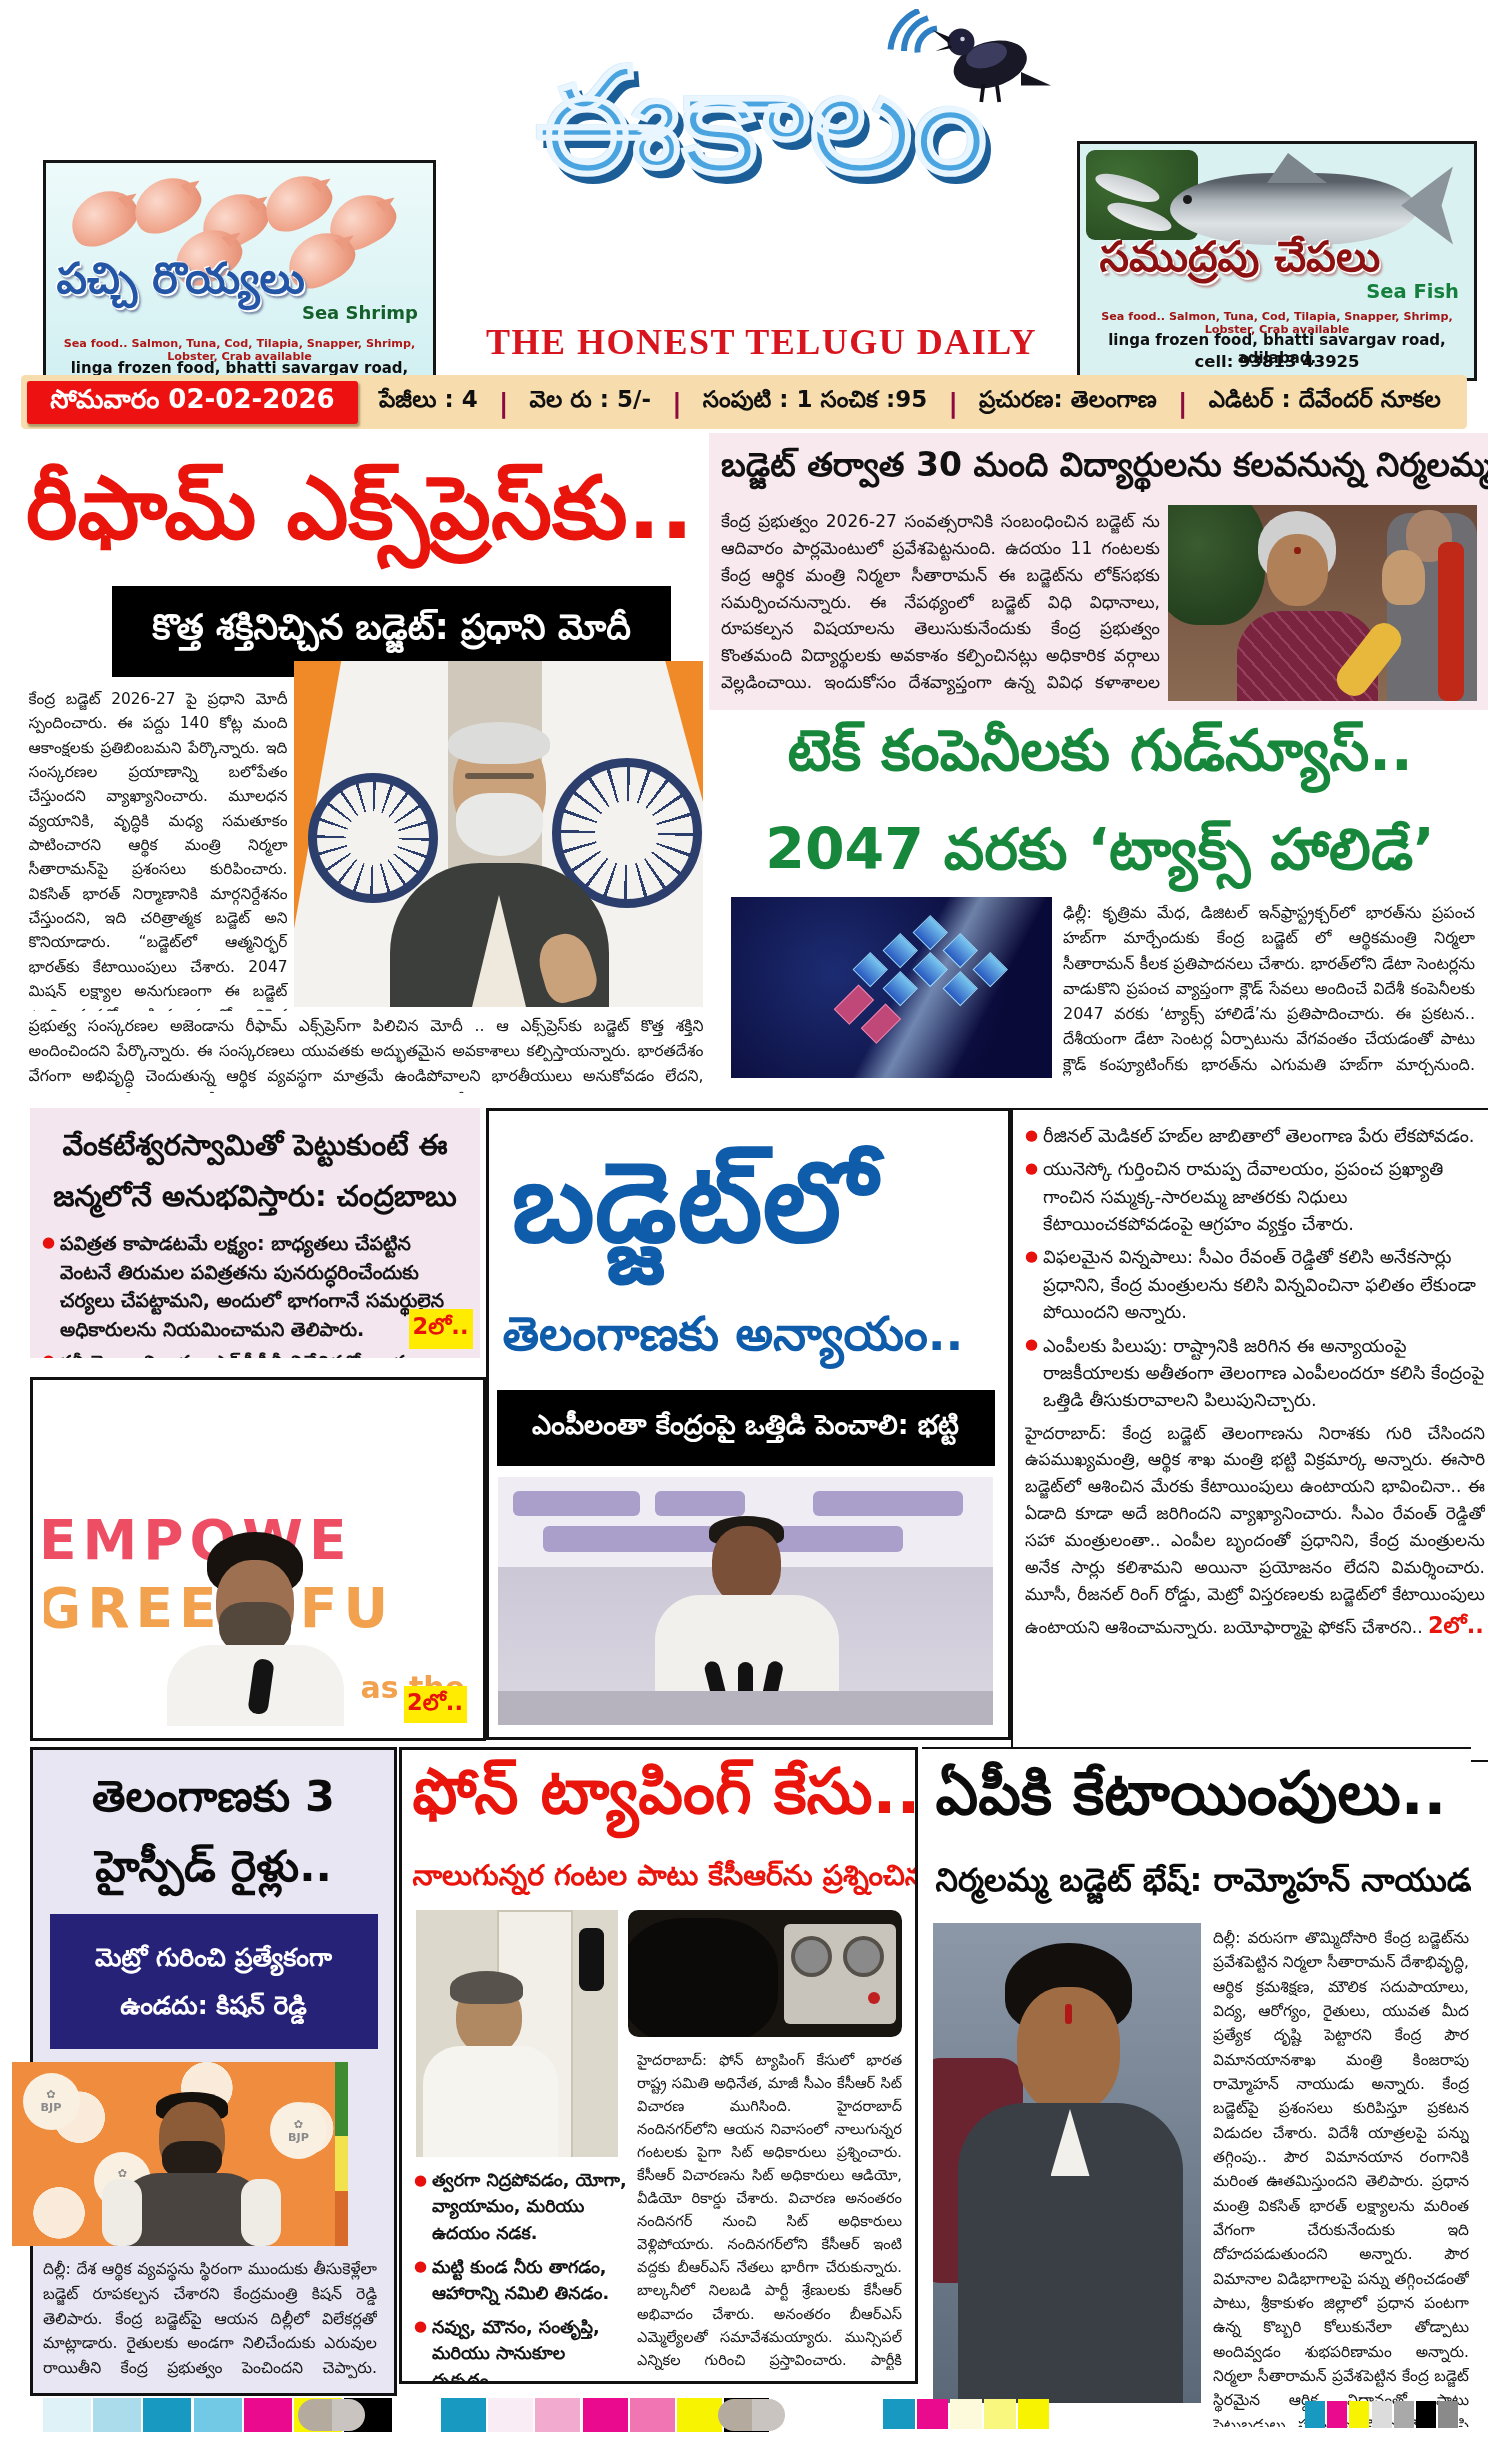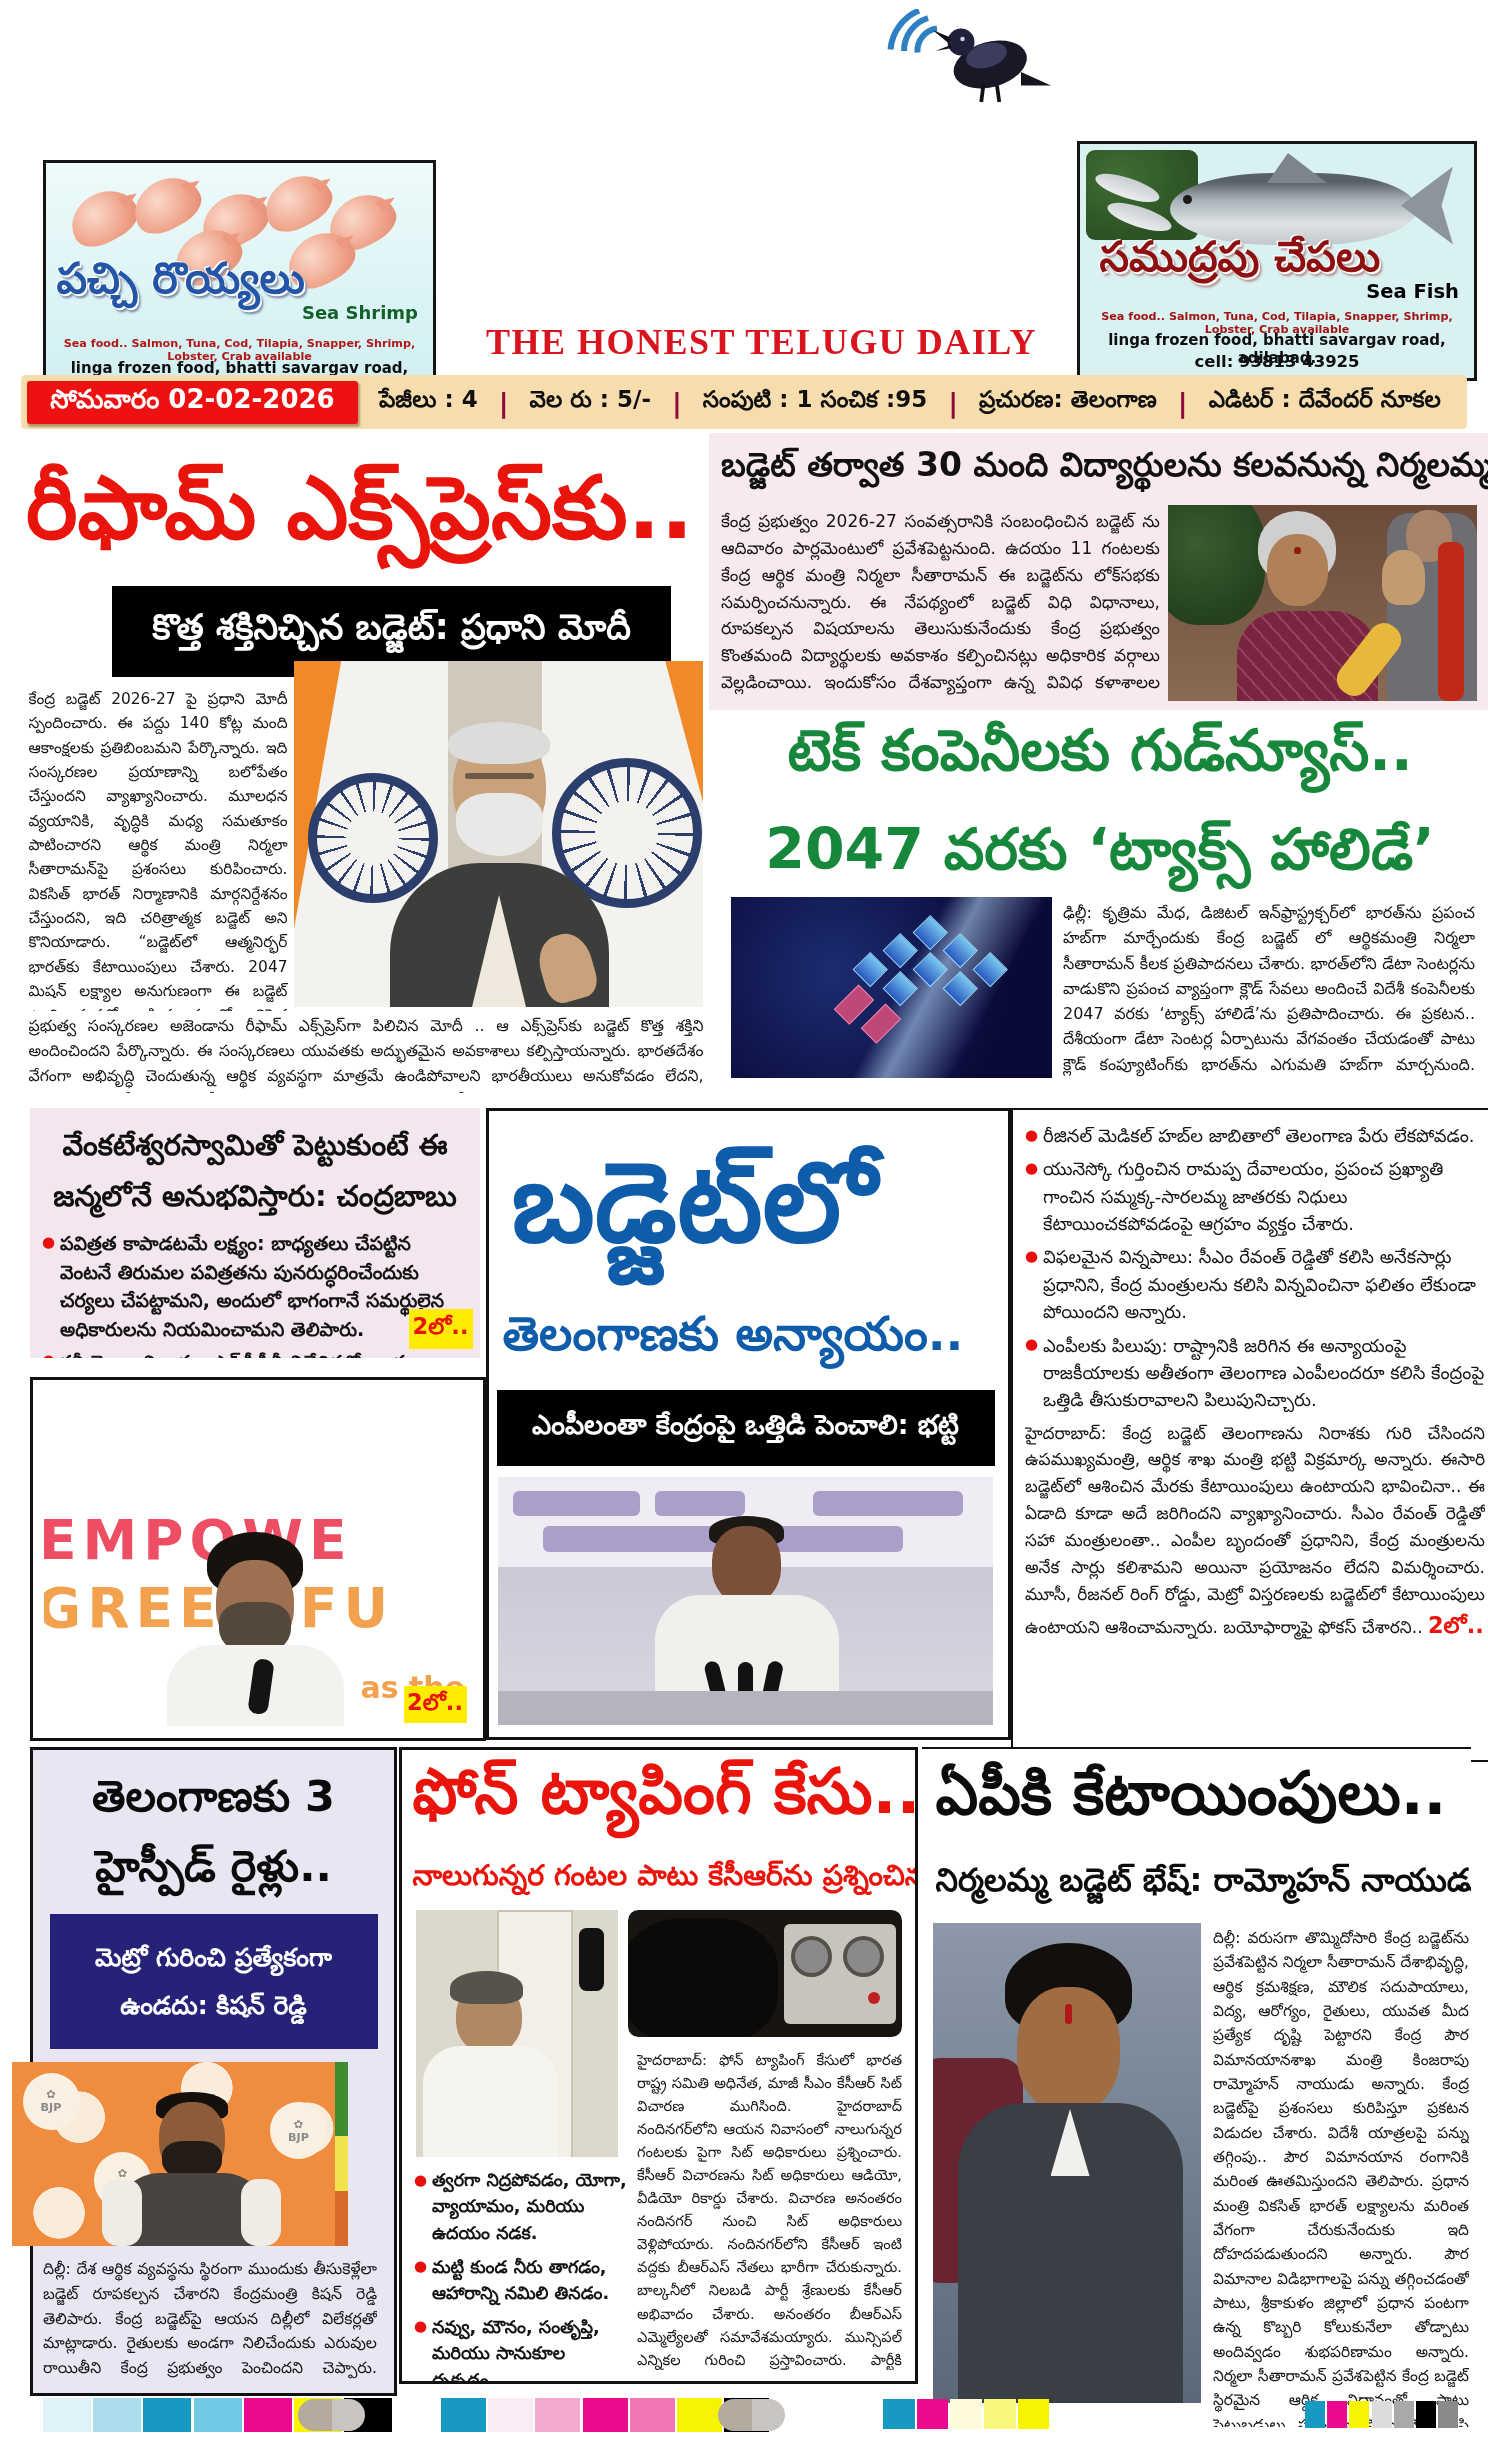--- a/index.html
+++ b/index.html
@@ -11,21 +11,21 @@
   .ad{position:absolute;border:3px solid #151515;background:linear-gradient(#eefafa,#cdeef0);overflow:hidden;}
   .ad-left{left:43px;top:160px;width:387px;height:249px;}
   .ad-right{left:1077px;top:141px;width:394px;height:234px;background:#d9f2f1;}
   .ad-title{position:absolute;font-weight:bold;white-space:nowrap;}
   .ad-title.blue{left:10.5px;top:90px;font-size:43px;color:#2456a8;
      text-shadow:1.5px 1.5px 0 #fff,-1.5px -1.5px 0 #fff,3px 3.7px 2.2px #7a8aa8;}
   .ad-title.darkred{left:19.5px;top:88px;font-size:42px;color:#8c1110;
      text-shadow:1.5px 1.5px 0 #fff,-1.5px -1.5px 0 #fff,3px 3.7px 2.2px #b89090;}
   .ad-sub{position:absolute;right:15px;font-weight:bold;}
   .ad-left .ad-sub{top:139px;font-size:18px;color:#14602a;}
-  .ad-right .ad-sub{top:136px;font-size:19.5px;color:#000000;}
+  .ad-right .ad-sub{top:136px;font-size:19.5px;color:#15803d;}
   .ad-l1{position:absolute;left:0;width:100%;text-align:center;font-weight:bold;color:#b01818;font-size:11.2px;}
   .ad-left .ad-l1{top:174px;}
   .ad-right .ad-l1{top:166px;color:#a01414;}
   .ad-l2{position:absolute;left:0;width:100%;text-align:center;font-weight:bold;font-size:15px;color:#101010;}
   .ad-left .ad-l2{top:196px;}
   .ad-right .ad-l2{top:187px;}
   .ad-l3{position:absolute;left:0;width:100%;text-align:center;font-weight:bold;font-size:16.5px;color:#101010;}
   .ad-left .ad-l3{top:219px;}
   .ad-right .ad-l3{top:208px;}
   .shrimp{position:absolute;width:69px;height:49px;border-radius:55% 55% 48% 48%/65% 65% 40% 40%;
@@ -256,20 +256,21 @@
         <ellipse cx="155" cy="74" rx="50" ry="30" transform="rotate(-16 155 74)" fill="#181826"></ellipse>
         <ellipse cx="150" cy="62" rx="28" ry="16" transform="rotate(-16 150 62)" fill="#3c3c5e"></ellipse>
         <circle cx="116" cy="44" r="18" fill="#20203a"></circle>
         <path d="M102 38 L78 28 L100 46 Z" fill="#101018"></path>
         <path d="M102 48 L82 56 L104 52 Z" fill="#101018"></path>
         <circle cx="118" cy="40" r="3" fill="#cfcfe0"></circle>
         <path d="M196 84 L236 102 L196 102 Z" fill="#14141e"></path>
         <path d="M146 100 L143 124 M164 102 L167 124" stroke="#101018" stroke-width="5"></path>
       </svg>
     </div>
+    <div class="mast-title">ఈకాలం</div>
     <div class="mast-tagline">THE HONEST TELUGU DAILY</div>
   </div>
 
   <div class="ad ad-right">
     <div class="leafpatch"></div>
     <div class="minifish" style="left:13.5px;top:34px;"></div>
     <div class="minifish" style="left:25.5px;top:63px;"></div>
     <div class="fish-body"></div>
     <div class="fish-tail"></div>
     <div class="fish-fin"></div>

